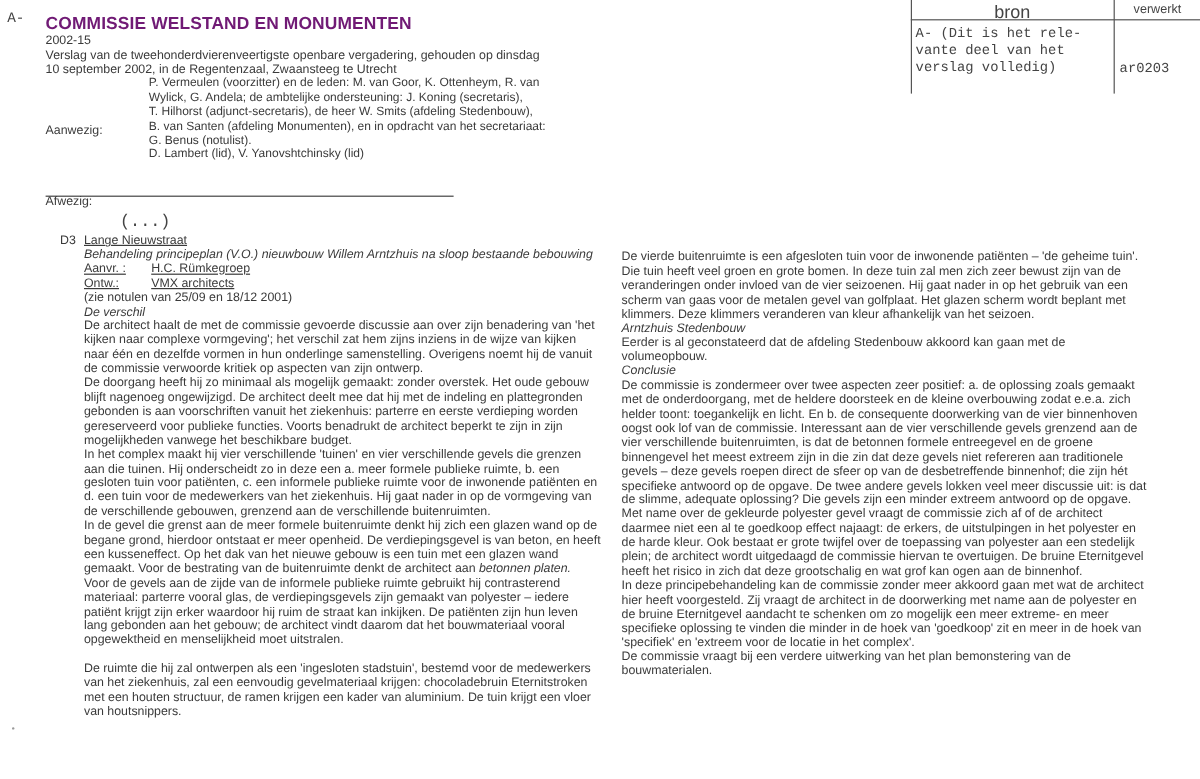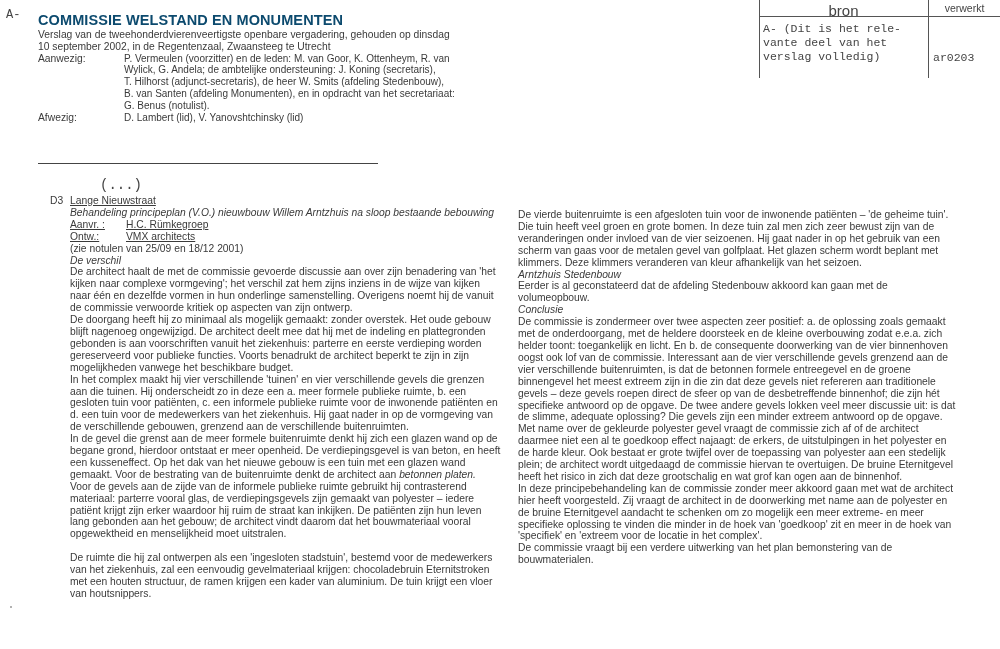--- a/index.html
+++ b/index.html
@@ -1,22 +1,22 @@
 <!DOCTYPE html>
 <html><head>
 <meta charset="utf-8">
 <style>
   html, body { margin: 0; padding: 0; background: #ffffff; }
   body { width: 1000px; height: 649px; position: relative; overflow: hidden; color: #3a3a3a; font-family: "Liberation Sans", sans-serif; }
   .mark-a { position: absolute; left: 6px; top: 8px; font-family: "Liberation Mono", monospace; font-size: 12px; color: #444; }
   .header { position: absolute; left: 38px; top: 12px; width: 340px; }
-  .title { font-size: 14.5px; font-weight: bold; color: #0c4a6e; letter-spacing: 0.1px; line-height: 17px; }
+  .title { font-size: 14.5px; font-weight: bold; color: #701a75; letter-spacing: 0.1px; line-height: 17px; }
   .hl { font-size: 10.3px; line-height: 11.8px; white-space: nowrap; }
   .row { display: flex; }
-  .row .lbl { width: 86px; font-size: 10.3px; line-height: 11.8px; flex: 0 0 86px; }
+  .row .lbl { width: 86px; font-size: 10.3px; line-height: 11.8px; flex: 0 0 86px; margin-top: 40px; }
   .row .val { font-size: 10px; line-height: 11.8px; white-space: nowrap; }
   .rule { position: absolute; left: 38px; top: 163px; width: 340px; height: 1px; background: #444; }
   .ellipsis { position: absolute; left: 100px; top: 177px; font-family: "Liberation Mono", monospace; font-size: 14px; color: #444; }
 
   .stamp { position: absolute; left: 759px; top: 0; width: 241px; height: 78px; font-family: "Liberation Mono", monospace; }
   .stamp .vline1 { position: absolute; left: 0; top: 0; width: 1px; height: 78px; background: #555; }
   .stamp .vline2 { position: absolute; left: 169px; top: 0; width: 1px; height: 78px; background: #555; }
   .stamp .hline { position: absolute; left: 0; top: 16px; width: 241px; height: 1px; background: #555; }
   .stamp .h-bron { position: absolute; left: 0; width: 169px; top: 2px; text-align: center; font-family: "Liberation Sans", sans-serif; font-size: 15px; color: #444; }
   .stamp .h-verwerkt { position: absolute; left: 170px; width: 71px; top: 2px; text-align: center; font-family: "Liberation Sans", sans-serif; font-size: 10.5px; color: #444; }
@@ -35,20 +35,21 @@
   .gap { height: 12px; }
   .dot { position: absolute; left: 10px; top: 606px; width: 2px; height: 2px; background: #999; border-radius: 1px; }
 </style>
 </head>
 <body>
 
 <div class="mark-a">A-</div>
 
 <div class="header">
   <div class="title">COMMISSIE WELSTAND EN MONUMENTEN</div>
+  <div class="hl">2002-15</div>
   <div class="hl">Verslag van de tweehonderdvierenveertigste openbare vergadering, gehouden op dinsdag</div>
   <div class="hl">10 september 2002, in de Regentenzaal, Zwaansteeg te Utrecht</div>
   <div class="row">
     <div class="lbl">Aanwezig:</div>
     <div class="val">
       <div>P. Vermeulen (voorzitter) en de leden: M. van Goor, K. Ottenheym, R. van</div>
       <div>Wylick, G. Andela; de ambtelijke ondersteuning: J. Koning (secretaris),</div>
       <div>T. Hilhorst (adjunct-secretaris), de heer W. Smits (afdeling Stedenbouw),</div>
       <div>B. van Santen (afdeling Monumenten), en in opdracht van het secretariaat:</div>
       <div>G. Benus (notulist).</div>

